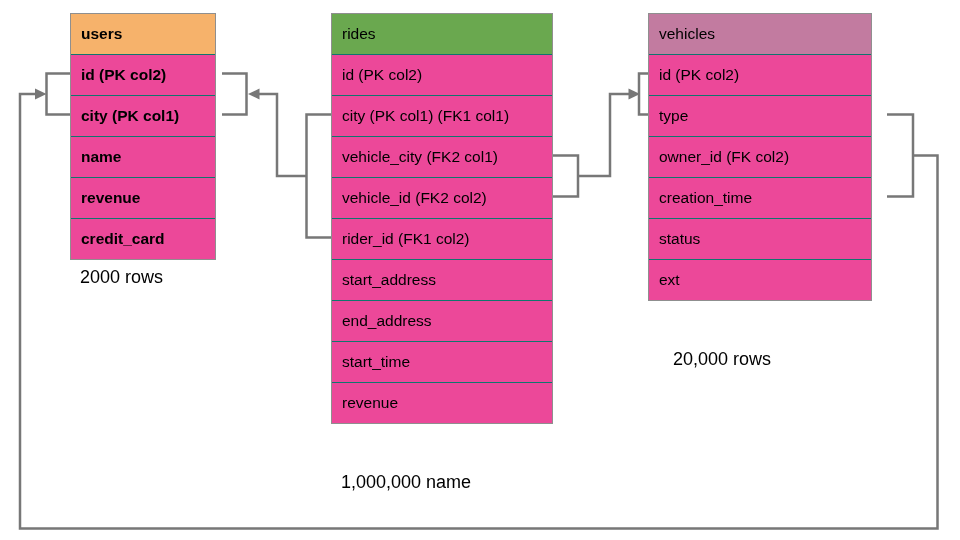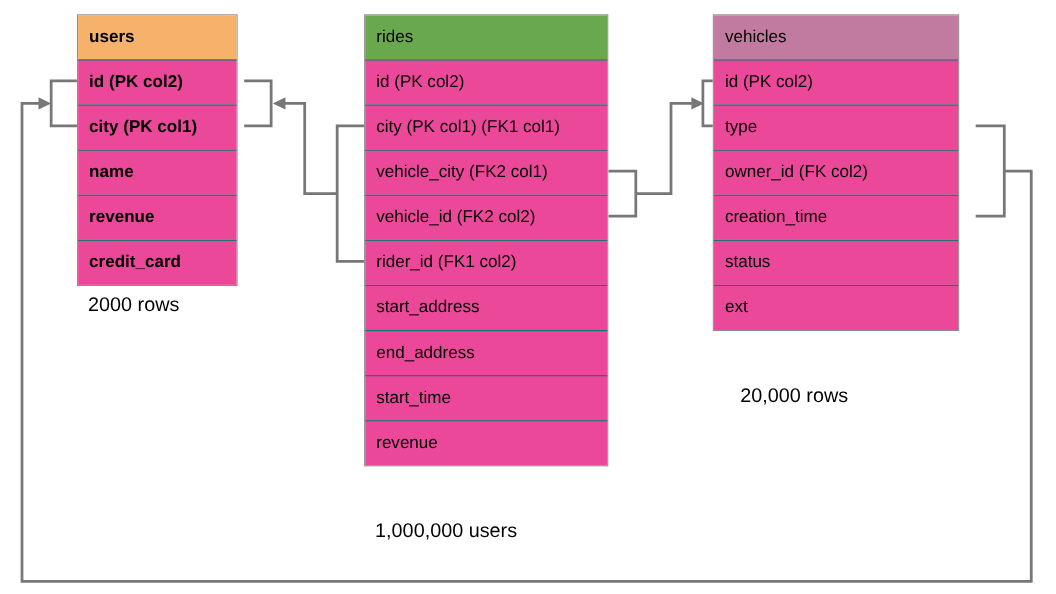--- a/index.html
+++ b/index.html
@@ -65,21 +65,21 @@
     <div class="trow">id (PK col2)</div>
     <div class="trow">city (PK col1) (FK1 col1)</div>
     <div class="trow">vehicle_city (FK2 col1)</div>
     <div class="trow">vehicle_id (FK2 col2)</div>
     <div class="trow">rider_id (FK1 col2)</div>
     <div class="trow">start_address</div>
     <div class="trow">end_address</div>
     <div class="trow">start_time</div>
     <div class="trow">revenue</div>
   </div>
-  <div class="rowcount" style="left:341px; top:472px;">1,000,000 users</div>
+  <div class="rowcount" style="left:341px; top:472px;">1,000,000 name</div>
 
   <div class="tbl" style="left:648px; top:13px; width:224px;">
     <div class="hdr" style="background: rgb(194, 123, 160);">vehicles</div>
     <div class="trow">id (PK col2)</div>
     <div class="trow">type</div>
     <div class="trow">owner_id (FK col2)</div>
     <div class="trow">creation_time</div>
     <div class="trow">status</div>
     <div class="trow">ext</div>
   </div>

